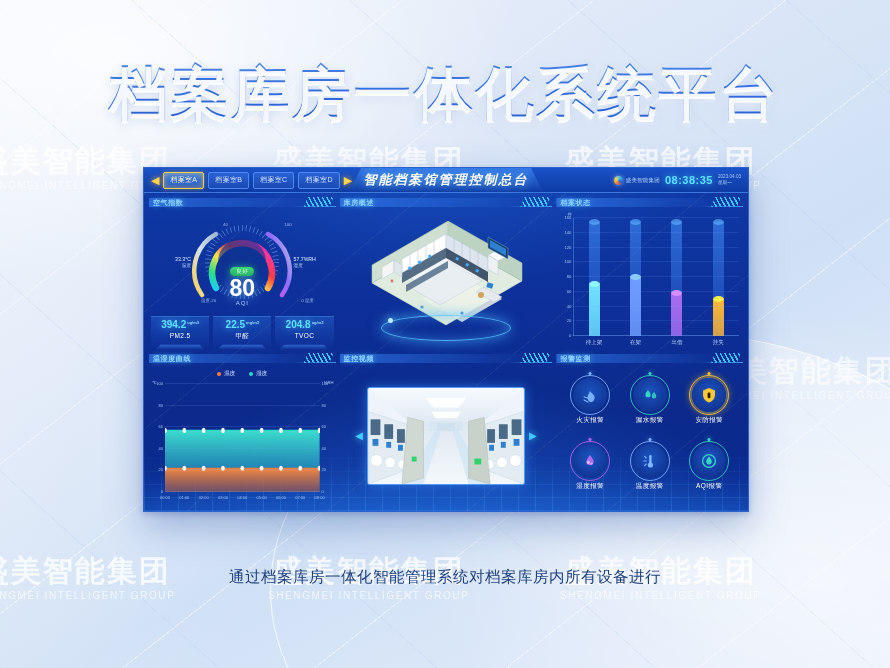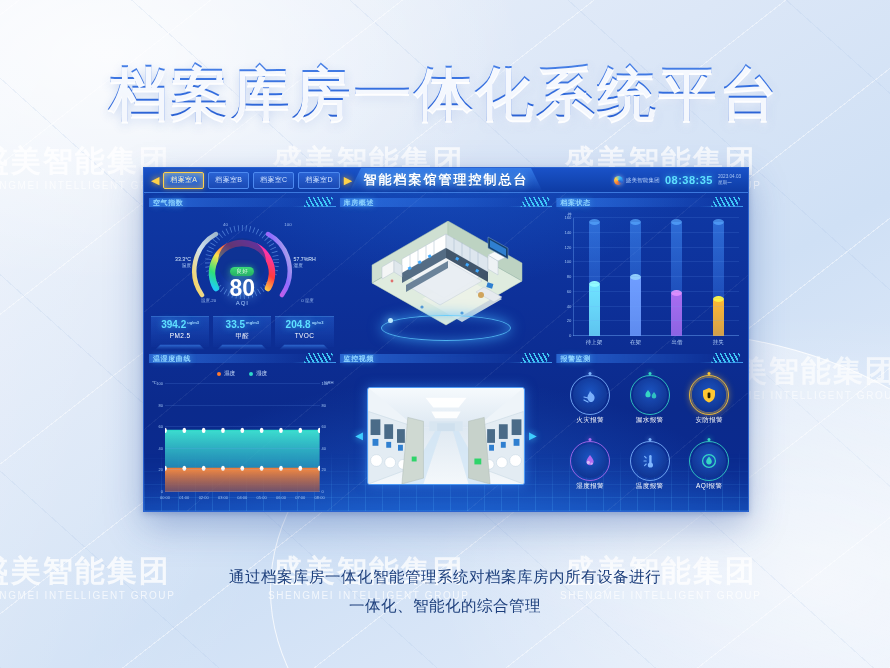--- a/index.html
+++ b/index.html
@@ -121,20 +121,21 @@
     color: #fff3c4;
     background: linear-gradient(180deg, #3f82e8, #2257c6);
     border: 1px solid #ffd24a;
     box-shadow: 0 0 6px rgba(255,200,60,.55) inset, 0 0 5px rgba(255,200,60,.4);
   }
   .hdr-title {
     position: absolute; left: 0; right: 0; text-align: center;
     font-size: 13px; font-weight: bold; letter-spacing: 2px;
     color: #ffffff; text-shadow: 0 0 10px rgba(120,200,255,.95), 0 1px 0 #0b3fa0;
     z-index: 3;
+    font-style: italic;
   }
   .hdr-right {
     margin-left: auto; display: flex; align-items: center; gap: 5px;
     padding-right: 7px; z-index: 4;
   }
   .brand-mark { display: flex; align-items: center; gap: 3px; }
   .brand-dot {
     width: 9px; height: 9px; border-radius: 50%;
     background: conic-gradient(from 210deg, #ff7a2f, #ffd24a, #35b8ff, #2a63d4, #ff7a2f);
     box-shadow: 0 0 4px rgba(255,255,255,.5);
@@ -459,21 +460,21 @@
 
         <div class="metric-row">
           <div class="metric">
             <div class="m-val">
               <span>394.2</span><span class="m-unit">ug/m3</span>
             </div>
             <div class="m-name">PM2.5</div>
           </div>
           <div class="metric">
             <div class="m-val">
-              <span>33.5</span><span class="m-unit">mg/m3</span>
+              <span>22.5</span><span class="m-unit">mg/m3</span>
             </div>
             <div class="m-name">甲醛</div>
           </div>
           <div class="metric">
             <div class="m-val">
               <span>204.8</span><span class="m-unit">ug/m3</span>
             </div>
             <div class="m-name">TVOC</div>
           </div>
         </div>
@@ -868,14 +869,13 @@
             </div>
       </div>
     </div>
 
   </div>
 </div>
 </div>
 
 <div class="caption">
   <div>通过档案库房一体化智能管理系统对档案库房内所有设备进行</div>
-  <div>一体化、智能化的综合管理</div>
 </div>
 
 </body></html>

